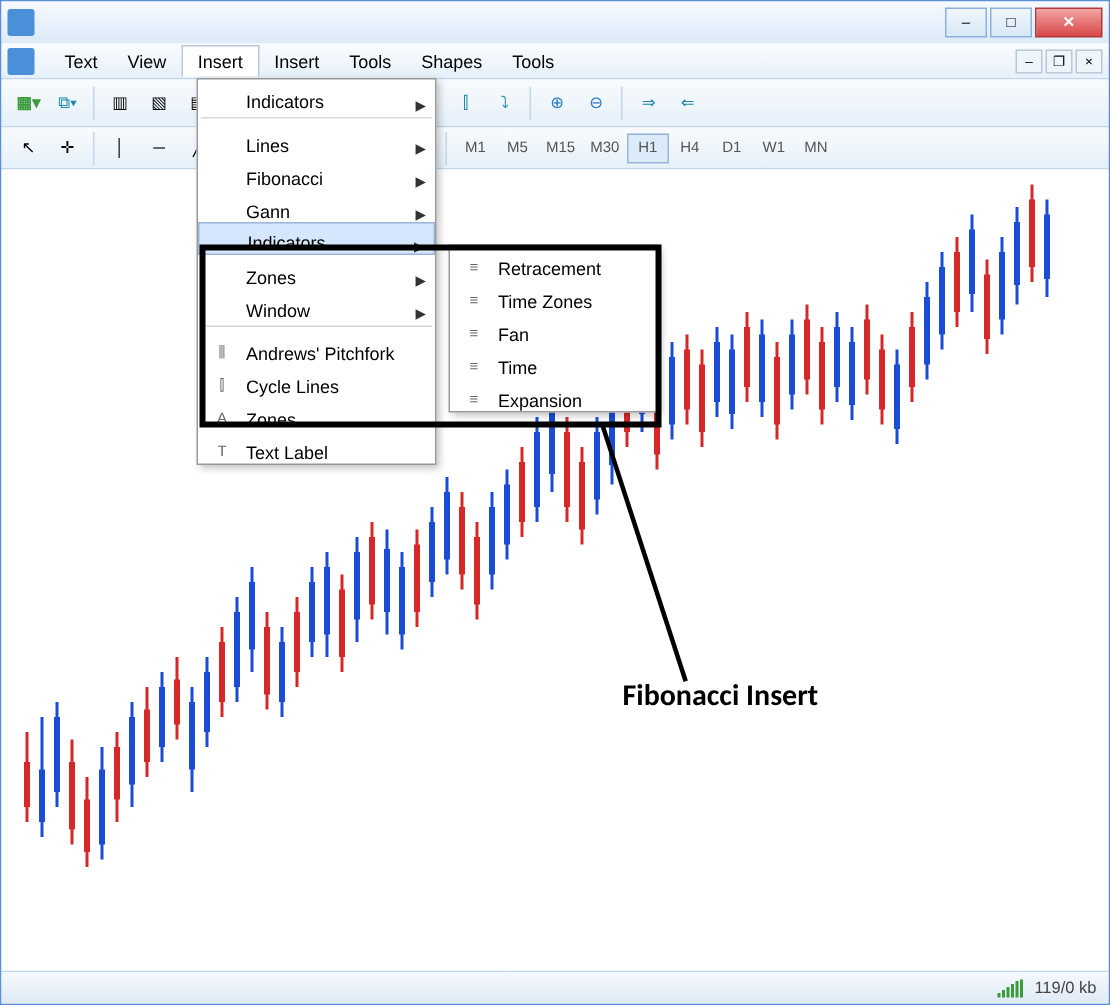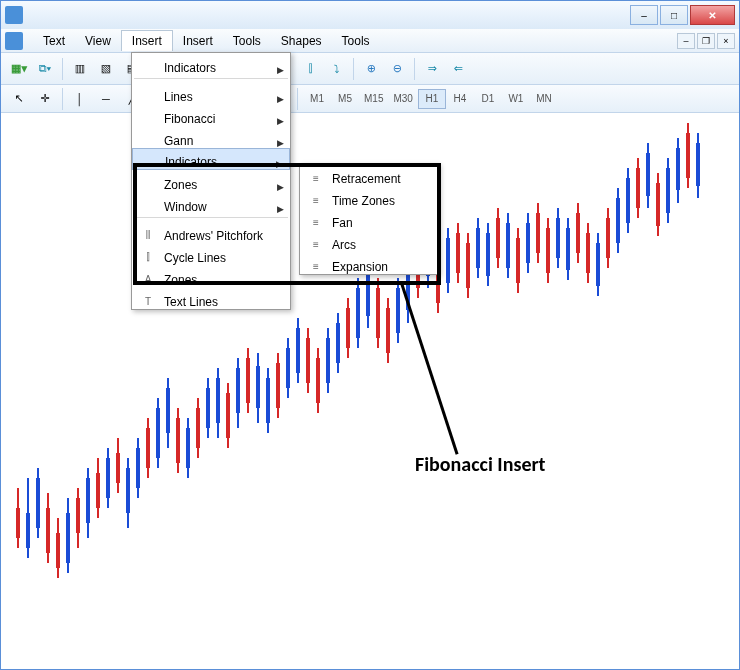--- a/index.html
+++ b/index.html
@@ -432,20 +432,32 @@
       <div class="candle cred" style="left: 685px;">
         <div class="wick" style="top: 10px; height: 65px;"></div>
         <div class="body" style="top: 20px; height: 45px;"></div>
       </div>
       <div class="candle cblue" style="left: 695px;">
         <div class="wick" style="top: 20px; height: 65px;"></div>
         <div class="body" style="top: 30px; height: 43px;"></div>
       </div>
     </div>
 
+  <div class="statusbar">
+    <div class="sb-spacer"></div>
+    <div class="sb-bars">
+      <div class="sb-bar" style="height:3px"></div>
+      <div class="sb-bar" style="height:5px"></div>
+      <div class="sb-bar" style="height:7px"></div>
+      <div class="sb-bar" style="height:9px"></div>
+      <div class="sb-bar" style="height:11px"></div>
+      <div class="sb-bar" style="height:12px"></div>
+    </div>
+    <span>119/0 kb</span>
+  </div>
 
 </div>
 
 <div class="dropdown insert-menu" id="insert-menu">
     <div class="dd-item">
       <span class="dd-icon"></span>
       <span>Indicators</span>
       <span class="dd-arrow">▶</span>
     </div>
     <div class="dd-sep"></div>
@@ -487,40 +499,40 @@
     <div class="dd-item">
       <span class="dd-icon">⫿</span>
       <span>Cycle Lines</span>
     </div>
     <div class="dd-item">
       <span class="dd-icon">A</span>
       <span>Zones</span>
     </div>
     <div class="dd-item">
       <span class="dd-icon">T</span>
-      <span>Text Lines</span>
+      <span>Text Label</span>
     </div>
   </div>
 
 <div class="dropdown sub-menu" id="fib-submenu">
     <div class="dd-item">
       <span class="dd-icon">≡</span>
       <span>Retracement</span>
     </div>
     <div class="dd-item">
       <span class="dd-icon">≡</span>
       <span>Time Zones</span>
     </div>
     <div class="dd-item">
       <span class="dd-icon">≡</span>
       <span>Fan</span>
     </div>
     <div class="dd-item">
       <span class="dd-icon">≡</span>
-      <span>Arcs</span>
+      <span>Time</span>
     </div>
     <div class="dd-item">
       <span class="dd-icon">≡</span>
       <span>Expansion</span>
     </div>
   </div>
 
 <div class="emphasis-box"></div>
 <div class="annotation-line"></div>
 <div class="annotation-text">Fibonacci Insert</div>

